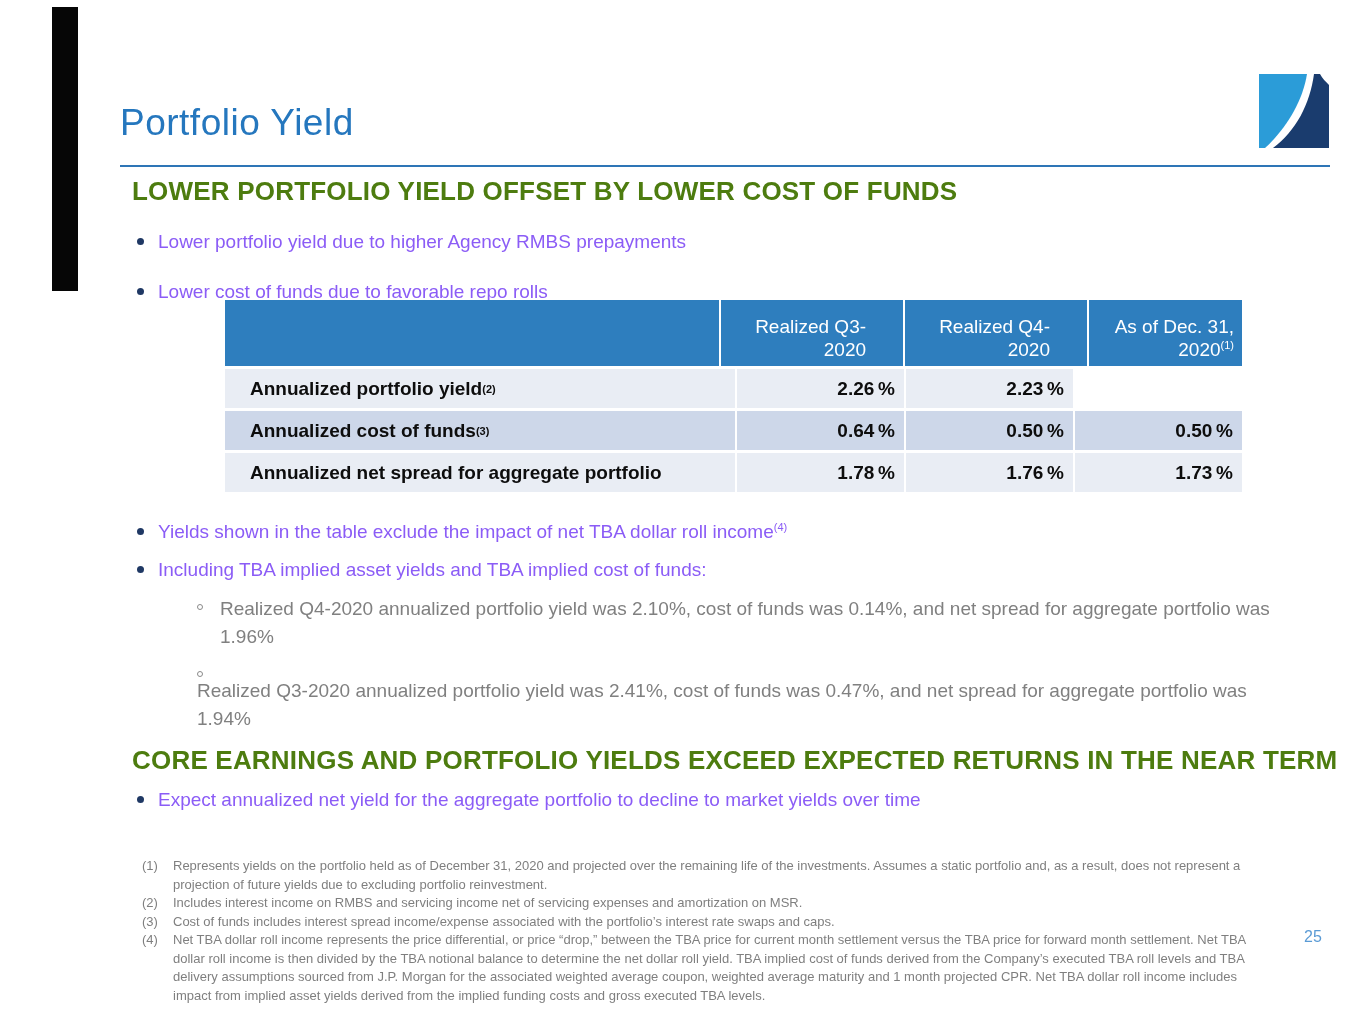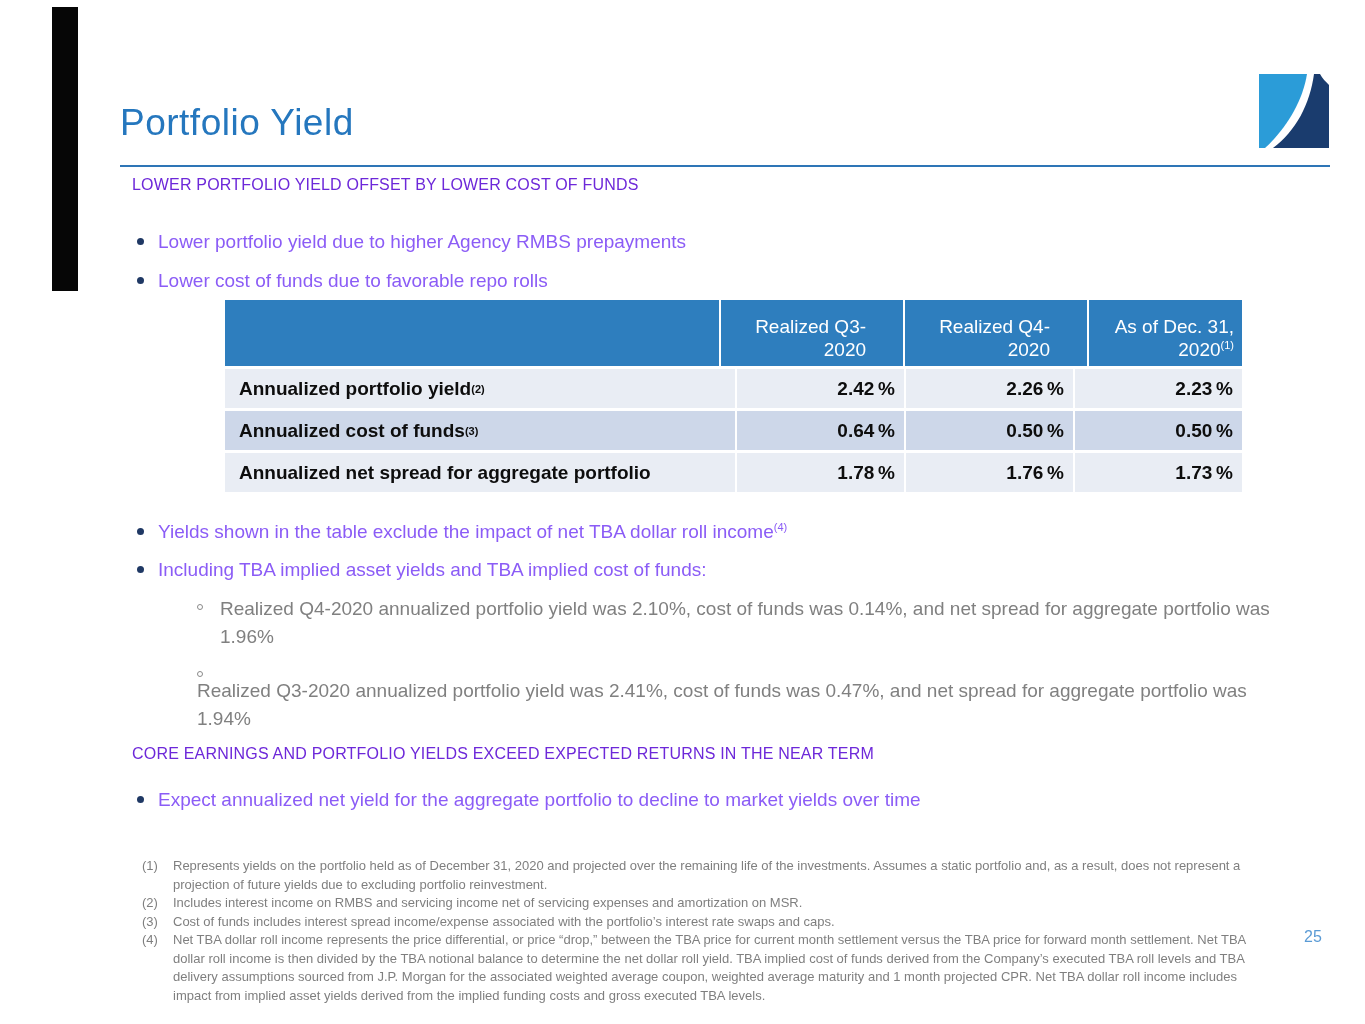--- a/index.html
+++ b/index.html
@@ -36,23 +36,23 @@
     background: #2E75B6;
   }
   .logo {
     position: absolute;
     left: 1217px; top: 74px;
     width: 70px; height: 74px;
   }
   .h-section {
     position: absolute;
     left: 90px;
-    font-size: 16px;
-    color: #6d28d9;
-    font-weight: 400;
+    font-size: 26px;
+    color: #4d7c0f;
+    font-weight: 700;
     letter-spacing: 0.2px;
     white-space: nowrap;
   }
   .h1 { top: 176px; }
   .h2 { top: 745px; }
   .bullet {
     position: absolute;
     left: 95px;
     display: flex;
     font-size: 19px;
@@ -60,21 +60,21 @@
     line-height: 27px;
   }
   .bullet .dot {
     width: 7px; height: 7px;
     border-radius: 50%;
     background: #1F3864;
     margin: 10px 14px 0 0;
     flex: none;
   }
   .b1 { top: 228px; }
-  .b2 { top: 267px; }
+  .b2 { top: 278px; }
   .b3 { top: 518px; }
   .b4 { top: 556px; }
   .b5 { top: 786px; }
   .subbullet {
     position: absolute;
     left: 155px;
     display: flex;
     font-size: 19px;
     color: #808080;
     line-height: 28px;
@@ -123,21 +123,21 @@
     height: 39px;
     margin-top: 3px;
     font-size: 19px;
     color: #0d0d0d;
     font-weight: 700;
   }
   .t-row .label {
     width: 510px;
     display: flex;
     align-items: center;
-    padding-left: 14px;
+    padding-left: 25px;
   }
   .t-row .val {
     width: 169px;
     border-left: 2px solid #ffffff;
     display: flex;
     align-items: center;
     justify-content: flex-end;
     padding-right: 9px;
   }
   .row-light .label, .row-light .val { background: #E9EDF4; }
@@ -204,21 +204,20 @@
         <span>As of Dec. 31,</span>
         <span><span>2020</span><sup>(1)</sup></span>
       </div>
     </div>
 
     <div class="t-row row-light">
       <div class="label">
           <span>Annualized portfolio yield</span>
           <sup>(2)</sup>
         </div>
-      <div class="val">2.42 %</div>
       <div class="val">2.26 %</div>
       <div class="val">2.23 %</div>
     </div>
     <div class="t-row row-shaded">
       <div class="label">
           <span>Annualized cost of funds</span>
           <sup>(3)</sup>
         </div>
       <div class="val">0.64 %</div>
       <div class="val">0.50 %</div>

